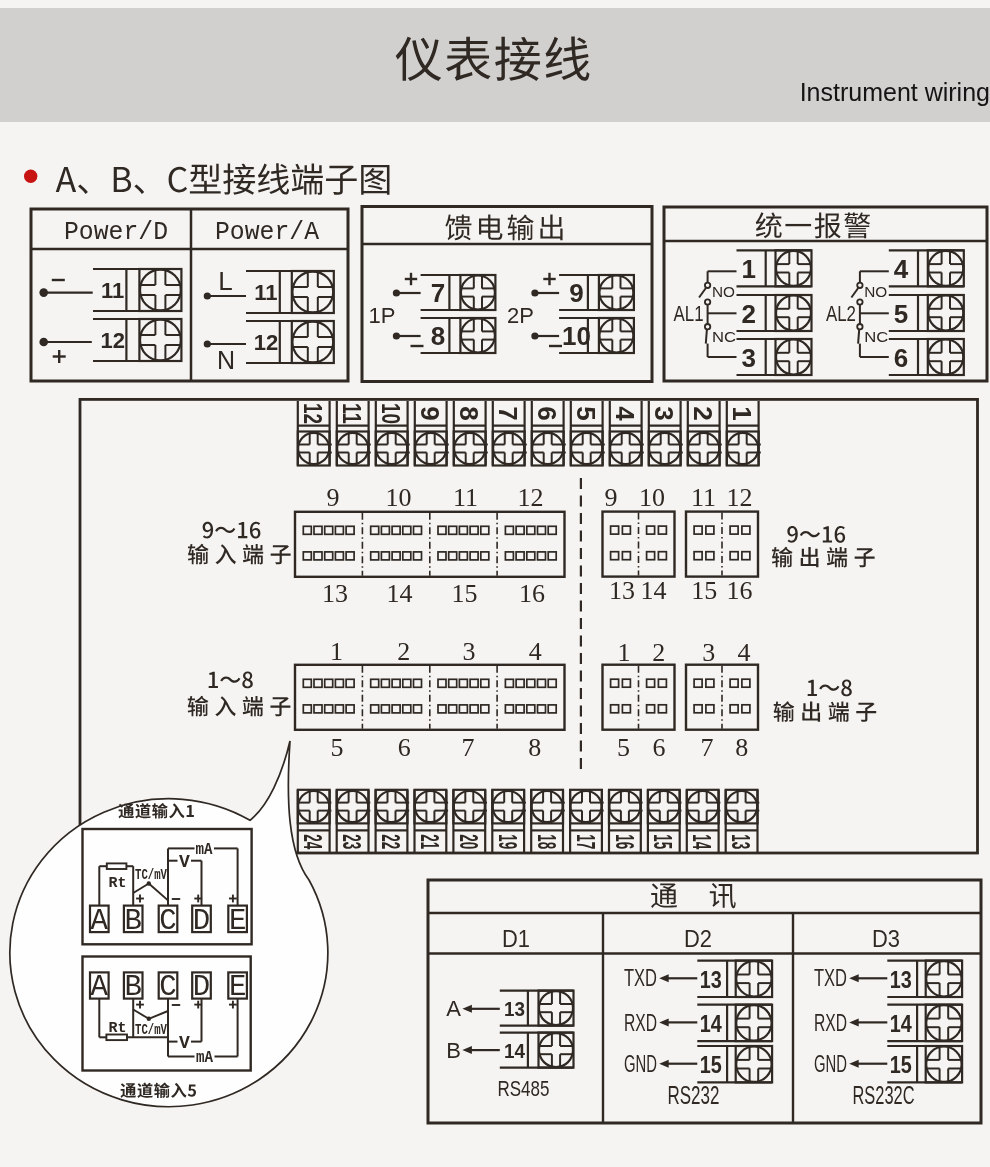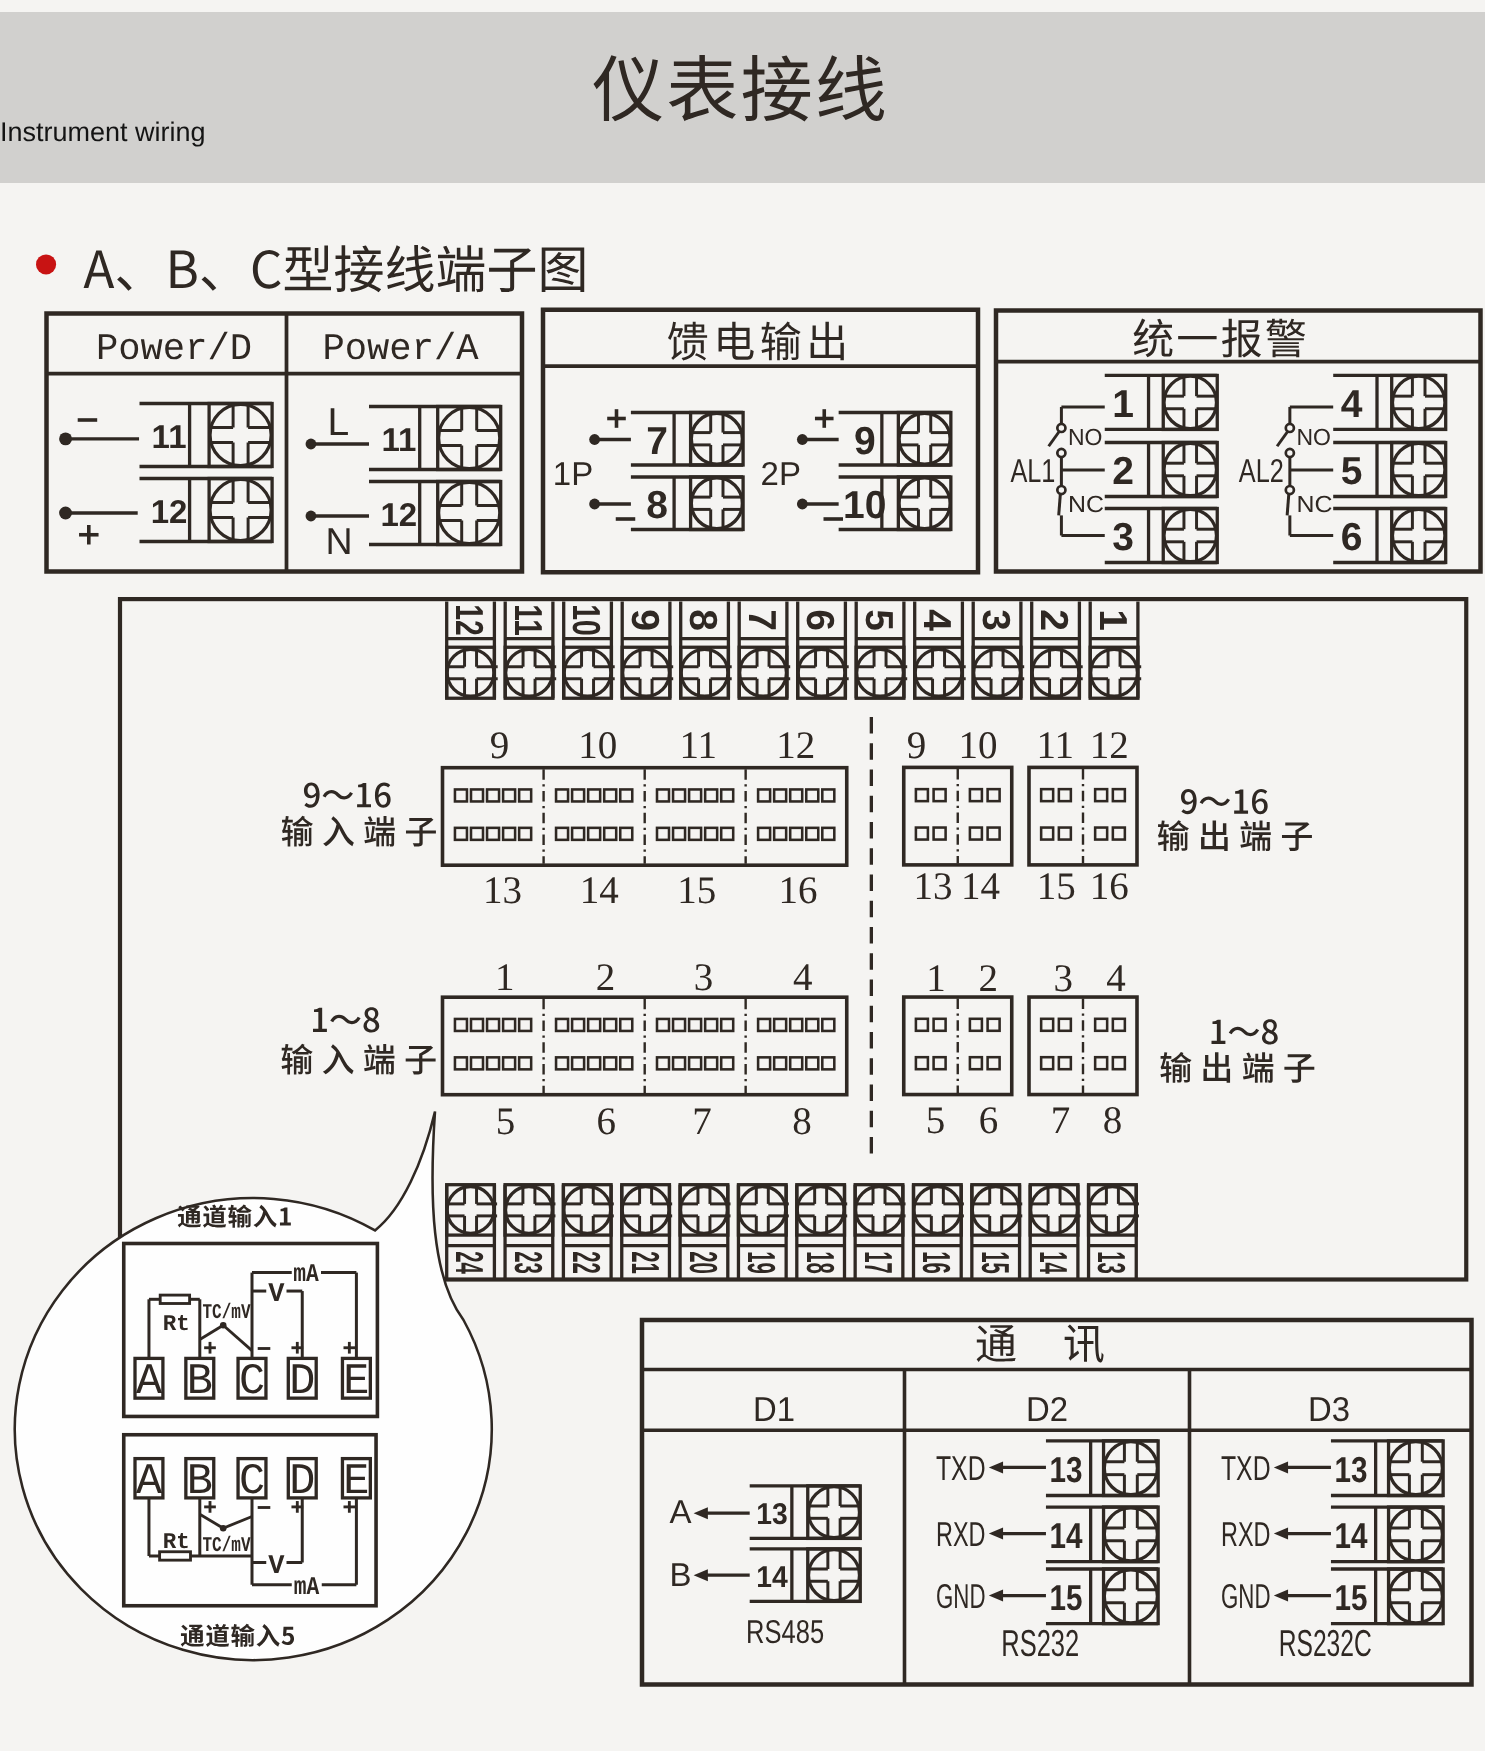--- a/index.html
+++ b/index.html
@@ -1,16 +1,16 @@
 <!DOCTYPE html>
 <html><head><meta charset="utf-8"><style>
 html,body{margin:0;padding:0;background:#f5f4f2;}
 #page{position:relative;width:990px;height:1167px;background:#f5f4f2;overflow:hidden;}
 #band{position:absolute;left:0;top:8px;width:990px;height:114px;background:#d1d0ce;}
-#iw{position:absolute;left:0;top:78px;width:990px;text-align:left;font-family:"Liberation Sans",sans-serif;font-size:18px;color:#141414;}
+#iw{position:absolute;left:0;top:78px;width:990px;text-align:right;font-family:"Liberation Sans",sans-serif;font-size:25px;color:#141414;}
 </style></head><body>
 <div id="page">
 <div id="band"></div>
 <div id="iw">Instrument wiring</div>
 <svg width="990" height="1167" viewBox="0 0 990 1167" style="position:absolute;left:0;top:0">
 <defs>
         <path id="greg9988" d="M417 401V89H487V340H810V89H882V401ZM671 40C752 9 850 -43 898 -82L935 -28C885 10 786 59 705 89ZM613 289V193C613 111 572 30 351 -24C364 -36 384 -67 391 -83C628 -22 684 84 684 190V289ZM151 839C129 690 90 545 29 450C45 441 74 417 85 406C120 463 150 537 173 619H302C286 569 266 518 247 483L304 463C334 515 365 599 389 672L341 688L329 685H191C202 731 211 778 219 826ZM151 -73C164 -54 189 -33 362 100C355 115 345 141 340 160L234 82V480H166V78C166 28 129 -8 109 -23C122 -34 143 -59 151 -73ZM422 773V581H619V516H371V457H961V516H688V581H893V773H688V839H619V773ZM485 720H619V634H485ZM688 720H827V634H688Z"></path>
         <path id="greg7535" d="M452 408V264H204V408ZM531 408H788V264H531ZM452 478H204V621H452ZM531 478V621H788V478ZM126 695V129H204V191H452V85C452 -32 485 -63 597 -63C622 -63 791 -63 818 -63C925 -63 949 -10 962 142C939 148 907 162 887 176C880 46 870 13 814 13C778 13 632 13 602 13C542 13 531 25 531 83V191H865V695H531V838H452V695Z"></path>
         <path id="greg8f93" d="M734 447V85H793V447ZM861 484V5C861 -6 857 -9 846 -10C833 -10 793 -10 747 -9C757 -27 765 -54 767 -71C826 -71 866 -70 890 -60C915 -49 922 -31 922 5V484ZM71 330C79 338 108 344 140 344H219V206C152 190 90 176 42 167L59 96L219 137V-79H285V154L368 176L362 239L285 221V344H365V413H285V565H219V413H132C158 483 183 566 203 652H367V720H217C225 756 231 792 236 827L166 839C162 800 157 759 150 720H47V652H137C119 569 100 501 91 475C77 430 65 398 48 393C56 376 67 344 71 330ZM659 843C593 738 469 639 348 583C366 568 386 545 397 527C424 541 451 557 477 574V532H847V581C872 566 899 551 926 537C935 557 956 581 974 596C869 641 774 698 698 783L720 816ZM506 594C562 635 615 683 659 734C710 678 765 633 826 594ZM614 406V327H477V406ZM415 466V-76H477V130H614V-1C614 -10 612 -12 604 -13C594 -13 568 -13 537 -12C546 -30 554 -57 556 -74C599 -74 630 -74 651 -63C672 -52 677 -33 677 -1V466ZM477 269H614V187H477Z"></path>
         <path id="greg51fa" d="M104 341V-21H814V-78H895V341H814V54H539V404H855V750H774V477H539V839H457V477H228V749H150V404H457V54H187V341Z"></path>

